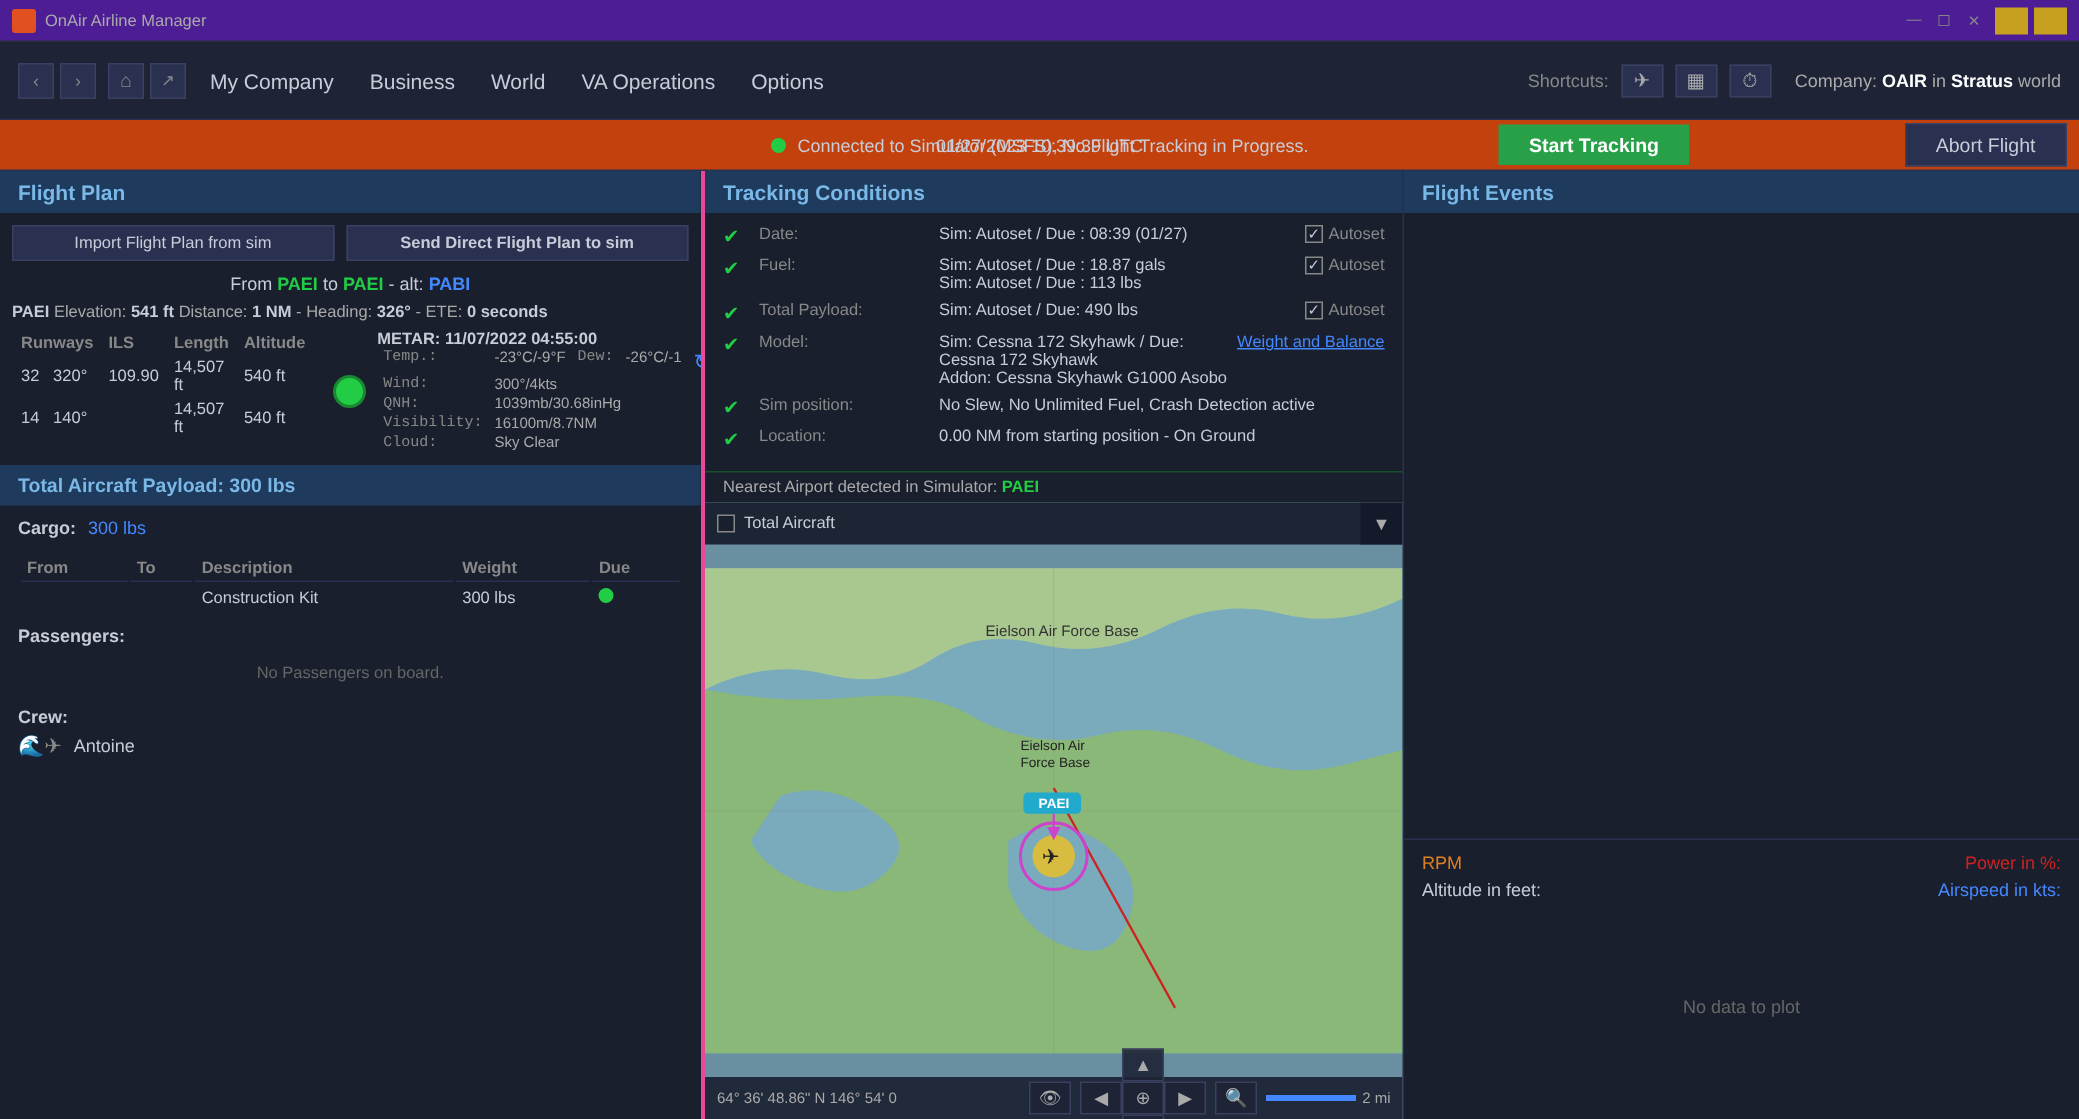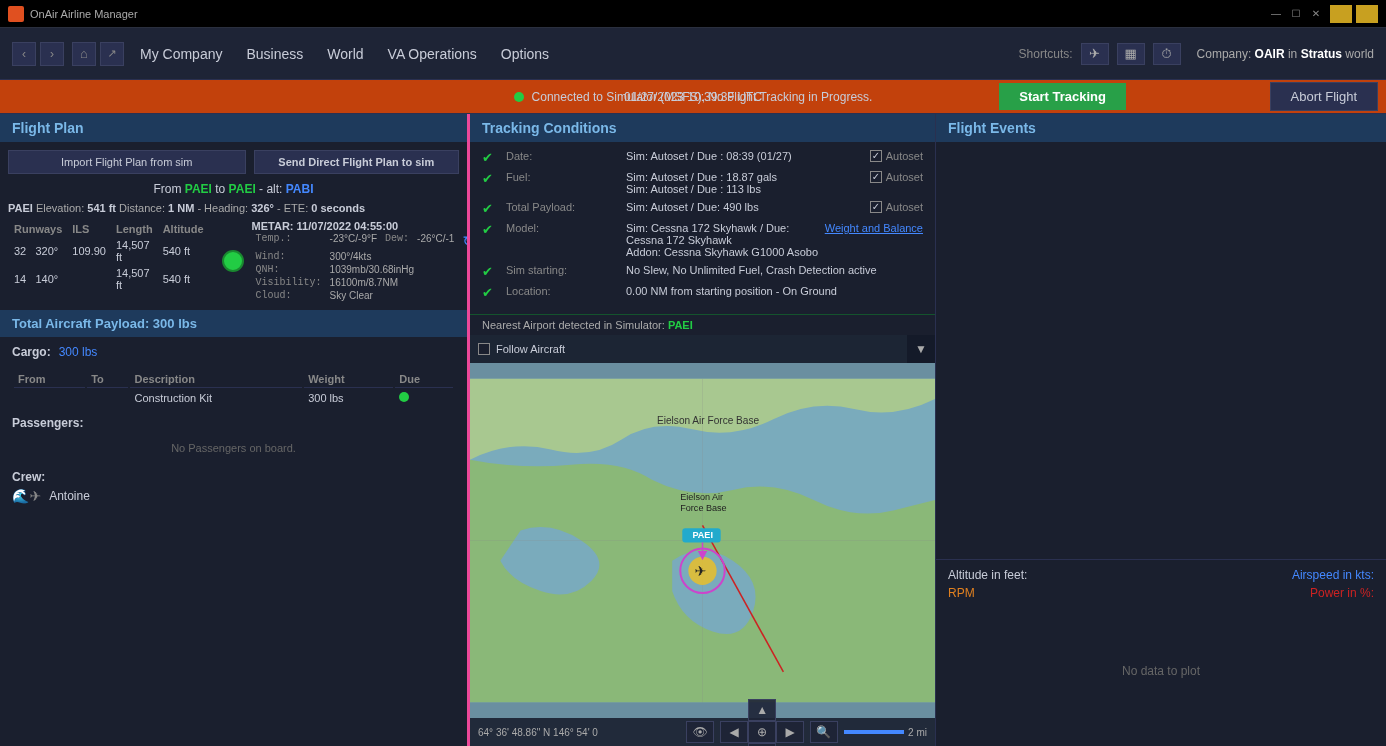--- a/index.html
+++ b/index.html
@@ -8,21 +8,21 @@
       font-size: 12px;
       background: #1a1f2e;
       color: #c8ccd8;
       width: 1386px;
       height: 746px;
       overflow: hidden;
     }
 
     
     #titlebar {
-      background: #000000;
+      background: #4c1d95;
       height: 28px;
       display: flex;
       align-items: center;
       padding: 0 8px;
       border-bottom: 1px solid #2a2f3e;
     }
     #titlebar .app-icon {
       width: 16px; height: 16px;
       background: #e05020;
       border-radius: 2px;
@@ -207,21 +207,21 @@
     .flight-plan-section {
       padding: 8px;
     }
     .fp-buttons {
       display: flex; gap: 8px; margin-bottom: 8px;
     }
     .fp-btn-import {
       background: #2a3050;
       color: #c8ccd8;
       border: 1px solid #3a4060;
-      padding: 5px 26px;
+      padding: 5px 3px;
       cursor: pointer;
       font-size: 11px;
       flex: 1;
     }
     .fp-btn-send {
       background: #2a3050;
       color: #c8ccd8;
       border: 1px solid #3a4060;
       padding: 5px 10px;
       cursor: pointer;
@@ -829,41 +829,41 @@
           <div>Sim: Cessna 172 Skyhawk / Due: Cessna 172 Skyhawk</div>
           <div>Addon: Cessna Skyhawk G1000 Asobo</div>
         </div>
         <div style="margin-left:auto;">
           <span class="weight-balance-link">Weight and Balance</span>
         </div>
       </div>
 
       <div class="tracking-row">
         <span class="check-icon">✔</span>
-        <span class="tracking-label">Sim starting:</span>
+        <span class="tracking-label">Sim position:</span>
         <span class="tracking-value">No Slew, No Unlimited Fuel, Crash Detection active</span>
       </div>
 
       <div class="tracking-row">
         <span class="check-icon">✔</span>
         <span class="tracking-label">Location:</span>
         <span class="tracking-value">0.00 NM from starting position - On Ground</span>
       </div>
 
     </div>
 
     <div class="nearest-airport">
       <span>Nearest Airport detected in Simulator:</span>
       <strong> <span>PAEI</span></strong>
     </div>
 
     <div class="map-container">
       <div class="map-follow-bar">
         <div class="follow-checkbox"></div>
-        <span class="follow-label">Follow Aircraft</span>
+        <span class="follow-label">Total Aircraft</span>
       </div>
       <div class="map-expand-btn">▼</div>
 
       
       <svg class="map-svg" viewBox="0 0 460 320" xmlns="http://www.w3.org/2000/svg" style="margin-top:28px; height:calc(100% - 56px);">
 
         <rect width="460" height="320" fill="#7aabbc"></rect>
 
         <path d="M0,80 Q40,60 80,70 Q120,80 150,60 Q180,40 220,50 Q260,60 300,40 Q340,20 380,30 Q420,40 460,20 L460,0 L0,0 Z" fill="#a8c890"></path>
         <path d="M0,80 Q50,90 100,85 Q150,80 180,100 Q220,120 260,110 Q300,100 340,120 Q380,140 420,130 Q440,125 460,120 L460,320 L0,320 Z" fill="#8ab878"></path>
@@ -923,24 +923,24 @@
 
   <div id="right-panel">
     <div class="panel-section-header">Flight Events</div>
 
     <div class="flight-events-section">
       
     </div>
 
     <div class="stats-panel">
       <div class="stats-row">
+        <span class="stat-rpm">RPM</span>
+        <span class="stat-power">Power in %:</span>
+      </div>
+      <div class="stats-row">
         <span class="stat-altitude">Altitude in feet:</span>
         <span class="stat-airspeed">Airspeed in kts:</span>
-      </div>
-      <div class="stats-row">
-        <span class="stat-rpm">RPM</span>
-        <span class="stat-power">Power in %:</span>
       </div>
       <div class="no-data-plot">No data to plot</div>
     </div>
   </div>
 
 </div>
 
 </body></html>

